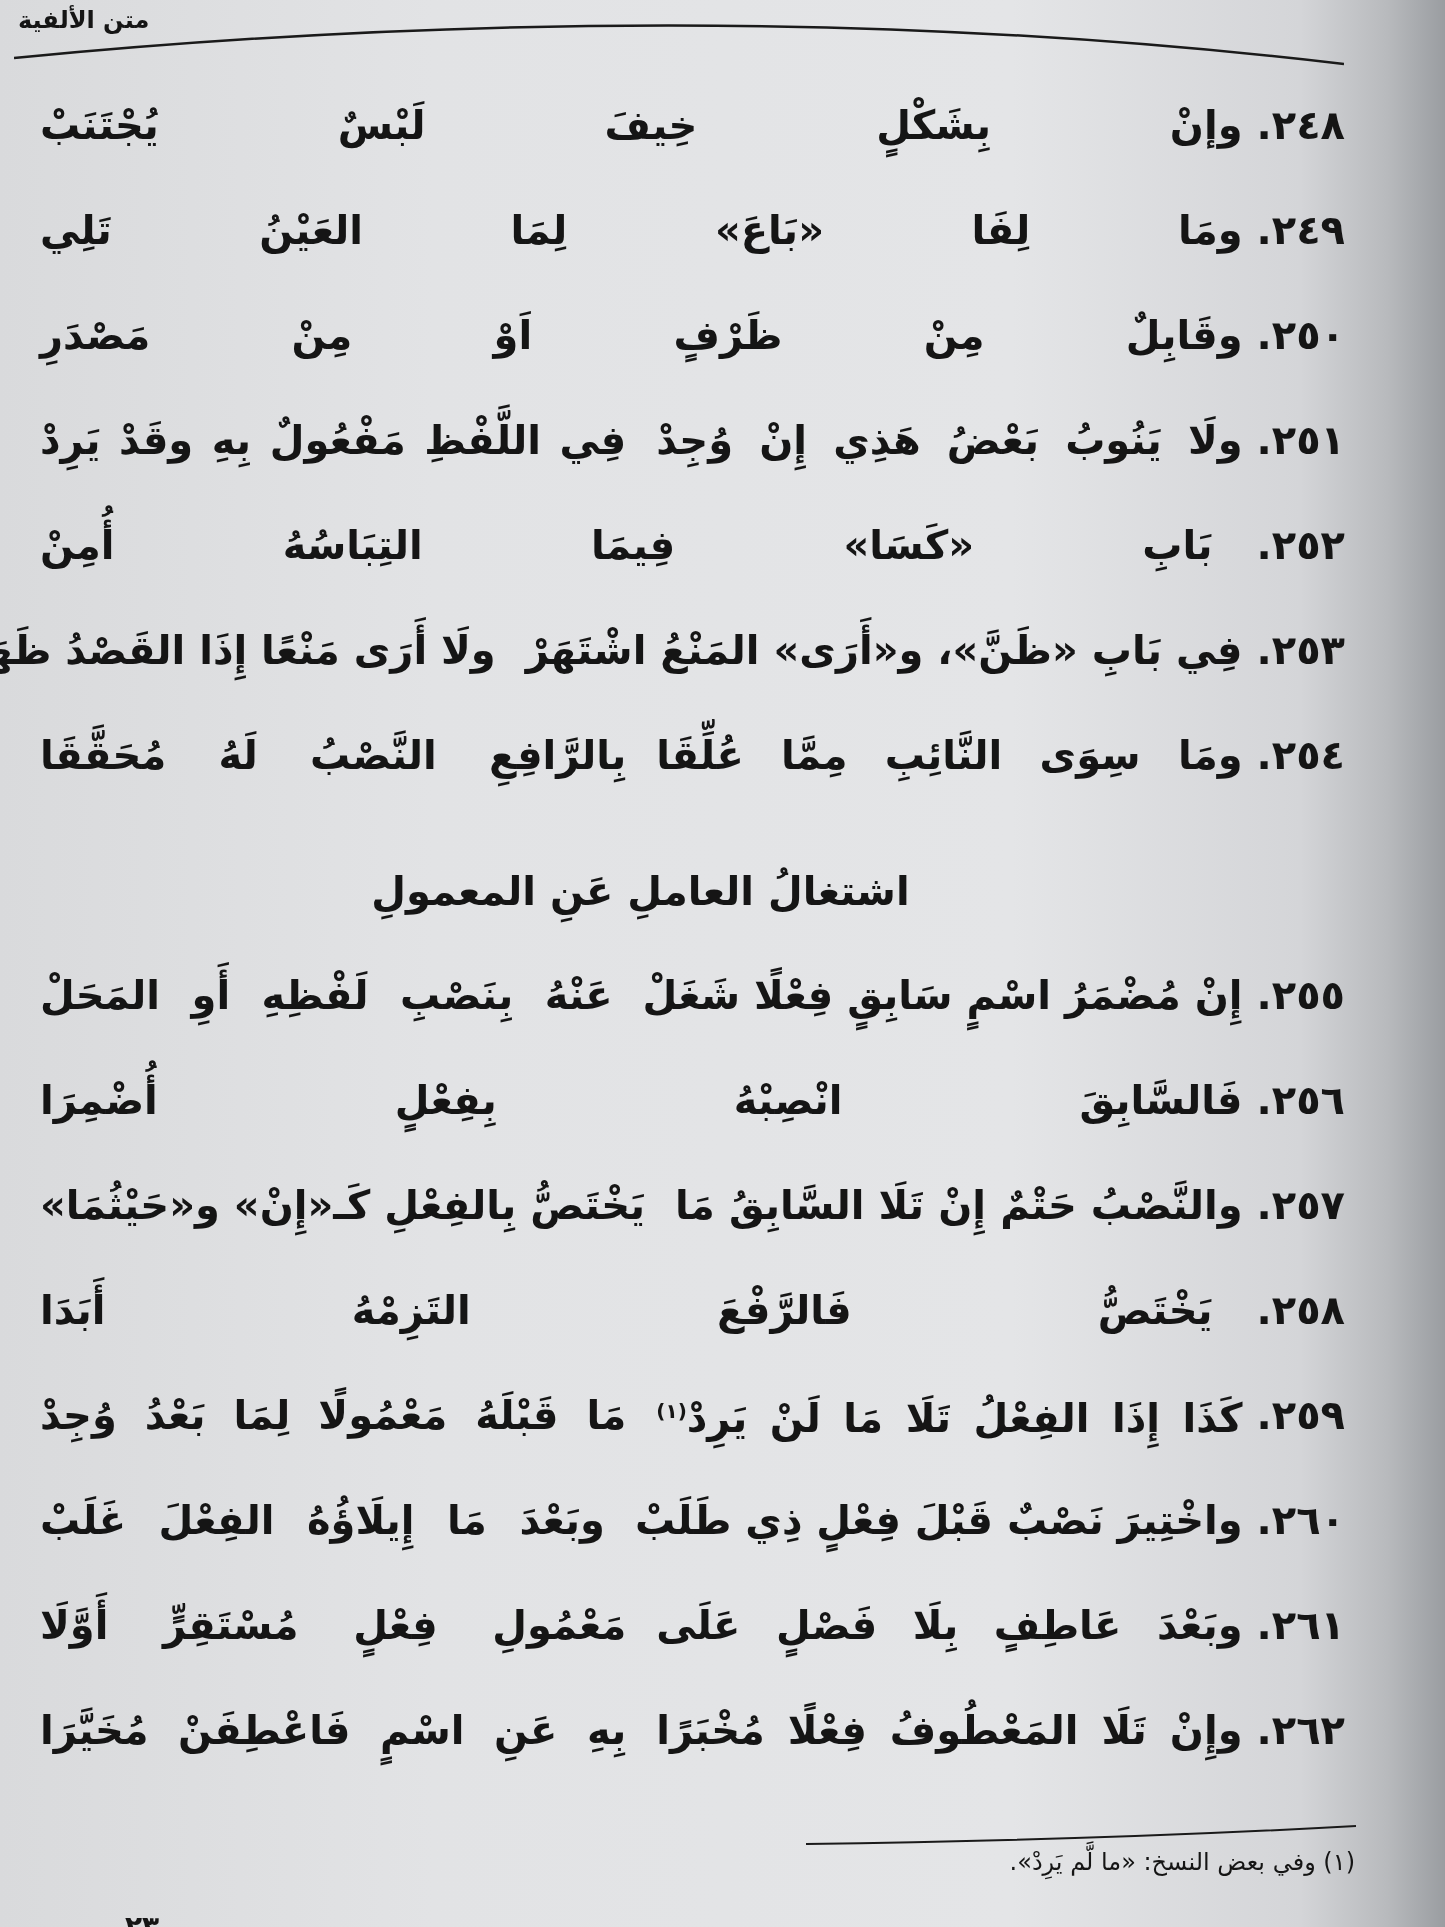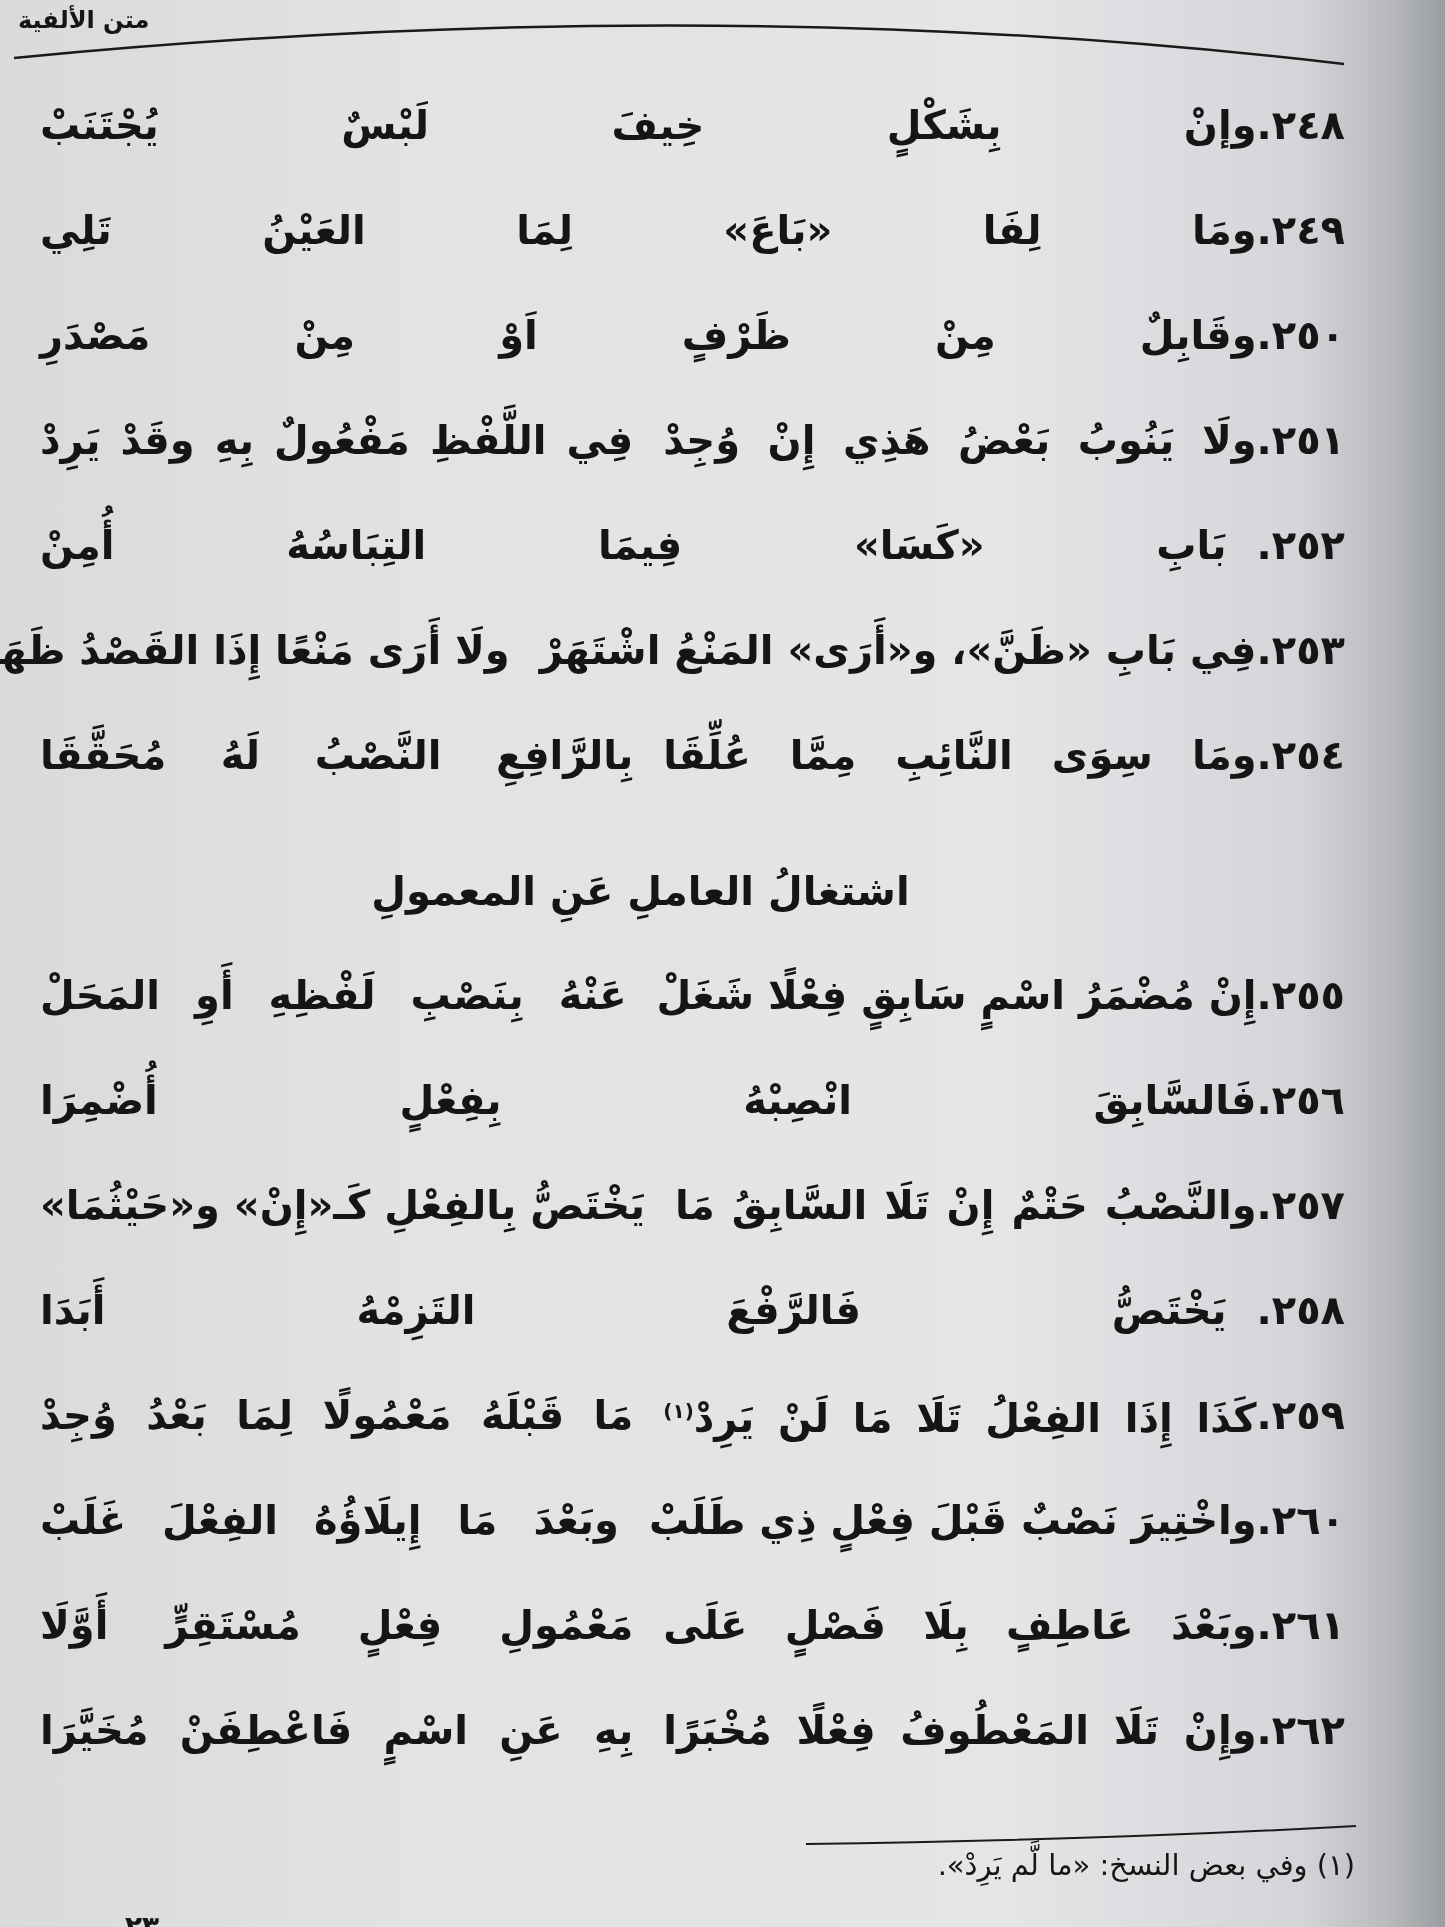--- a/index.html
+++ b/index.html
@@ -17,31 +17,31 @@
   }
   .head-rule {
     position: absolute; left: 14px; top: 20px; width: 1330px; height: 60px;
   }
   .verse {
     position: absolute; left: 40px; width: 1305px; height: 70px;
     direction: rtl; display: flex; align-items: center;
     font-family: "DejaVu Sans", sans-serif; font-weight: bold; font-size: 40px;
     line-height: 70px; white-space: nowrap;
   }
-  .verse .num { margin-left: 0; }
+  .verse .num { margin-left: 14px; }
   .verse .hemi { flex: 1; text-align: justify; text-align-last: justify; }
   .verse .hemi2 { flex: 1; text-align: justify; text-align-last: justify; margin-right: 30px; }
   .section-title {
     position: absolute; left: 0; width: 1281px; top: 868px; text-align: center;
     direction: rtl; font-family: "DejaVu Sans", sans-serif; font-weight: bold; font-size: 40px;
   }
   .foot-rule { position: absolute; left: 806px; top: 1820px; width: 550px; height: 30px; }
   .footnote {
     position: absolute; right: 90px; top: 1848px; direction: rtl;
-    font-family: "DejaVu Sans", sans-serif; font-size: 29px;
+    font-family: "DejaVu Sans", sans-serif; font-size: 24px;
   }
   .page-number {
     position: absolute; left: 125px; top: 1910px;
     font-family: "DejaVu Sans", sans-serif; font-weight: bold; font-size: 28px;
   }
   sup { font-size: 20px; }
 </style>
 </head>
 <body>
 

